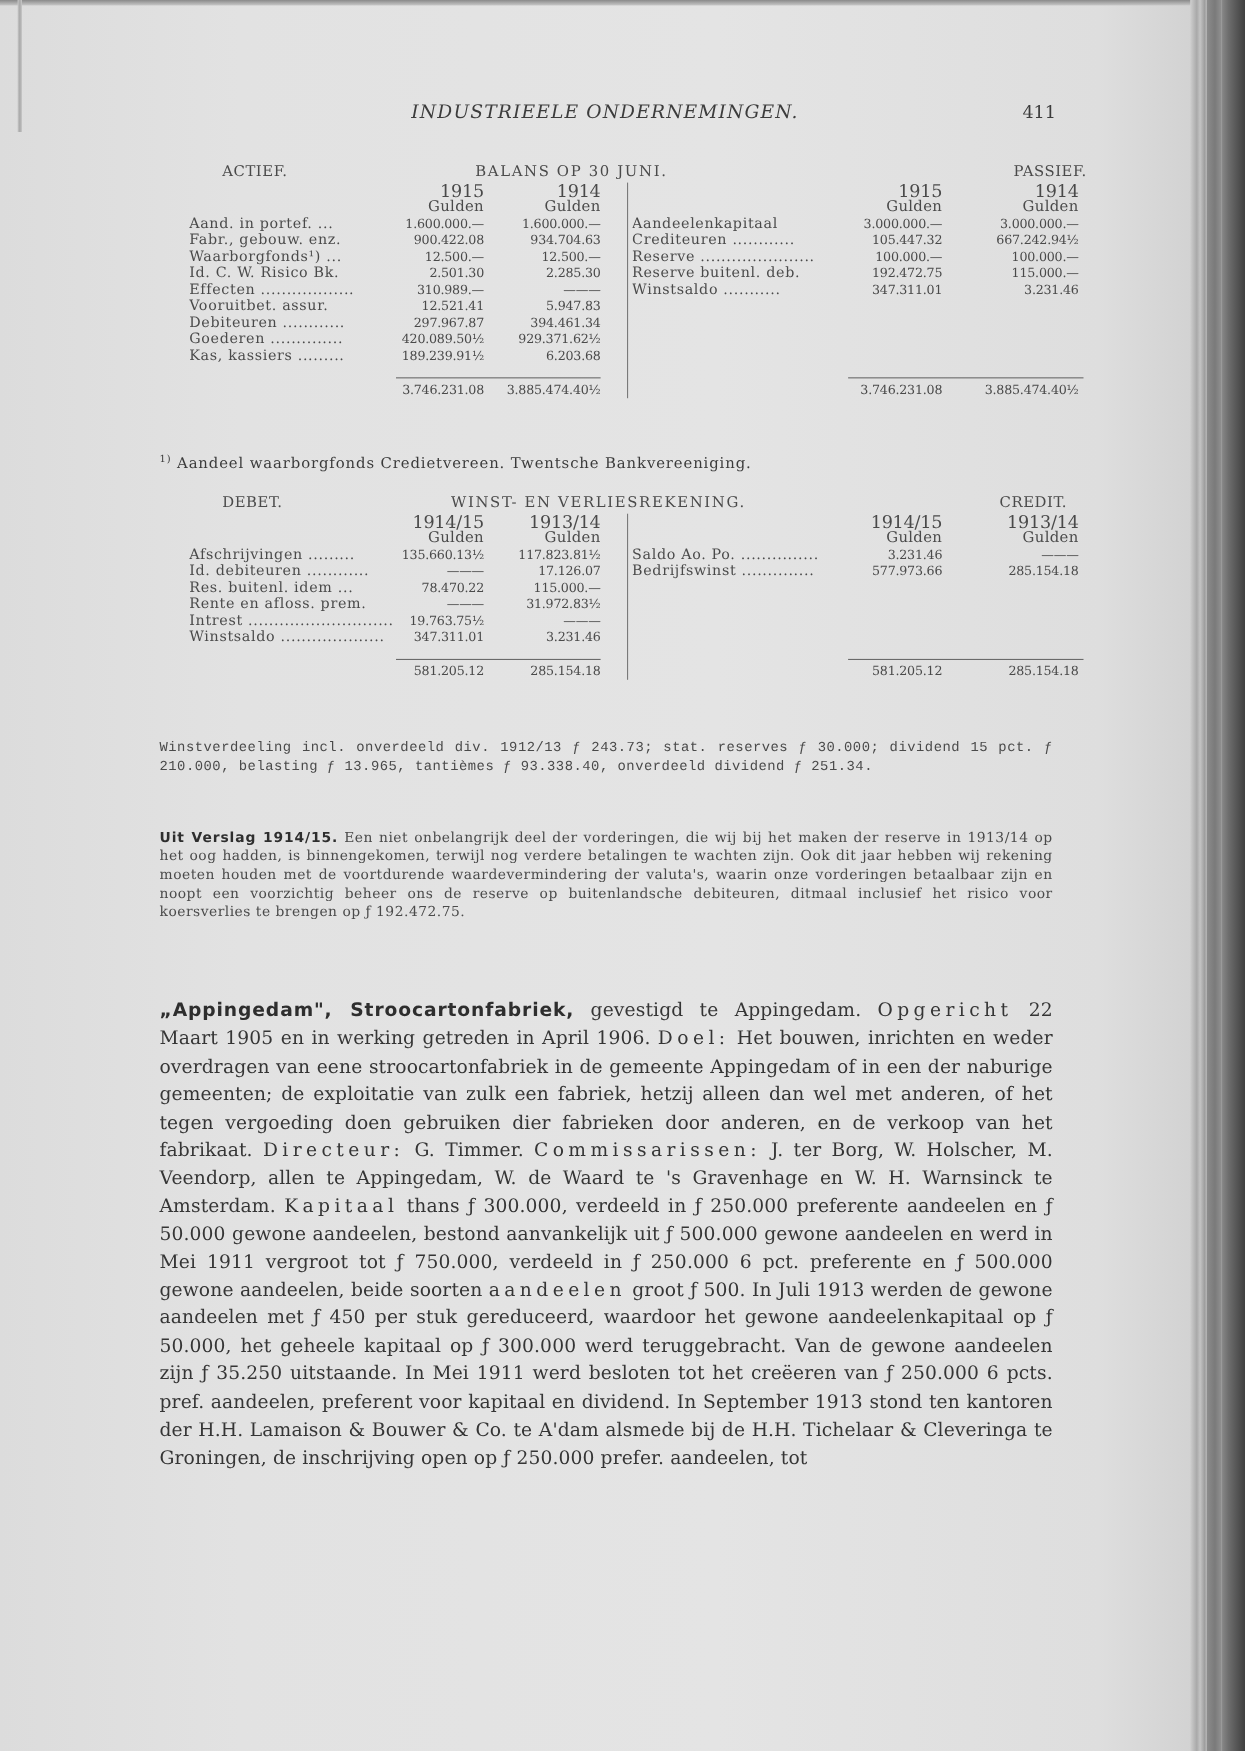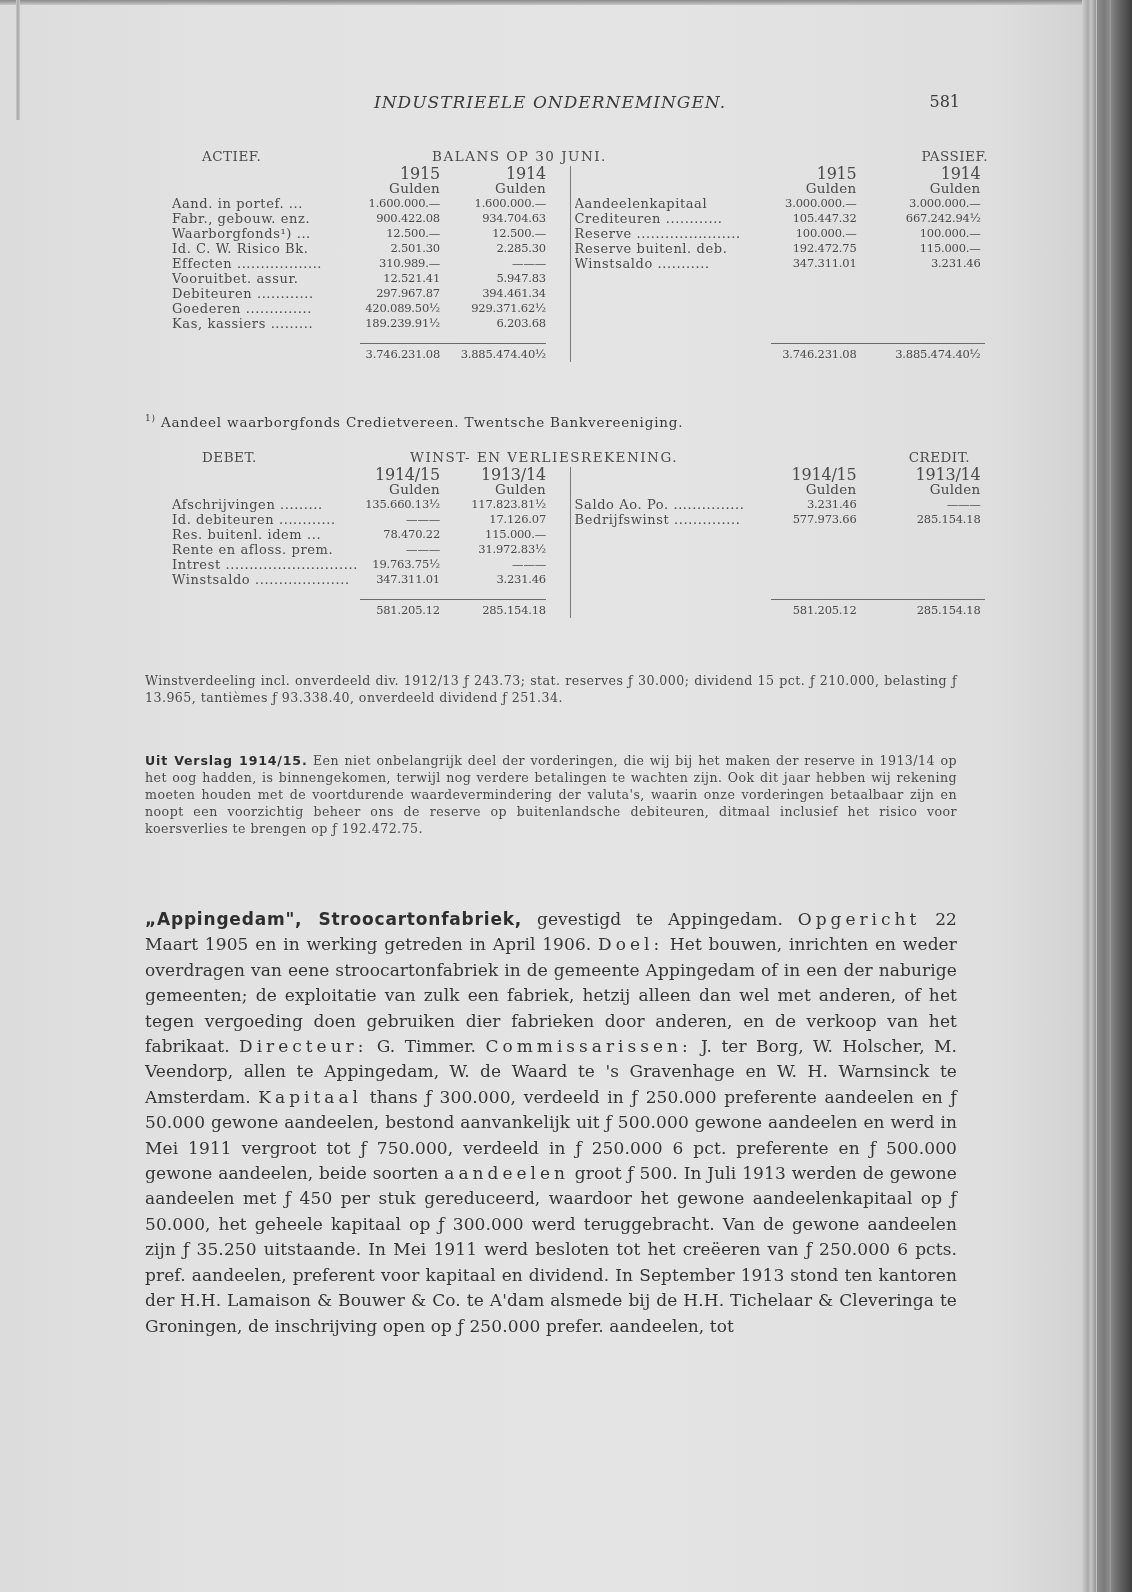--- a/index.html
+++ b/index.html
@@ -183,21 +183,21 @@
   </style>
 </head>
 <body>
 
 <div class="page">
   <div class="page-top-edge"></div>
   <div class="page-left-edge"></div>
 
   <div class="running-head">
     <span class="running-title">INDUSTRIEELE ONDERNEMINGEN.</span>
-    <span class="page-number">581</span>
+    <span class="page-number">411</span>
   </div>
 
   <div class="fin-block" style="top:148px;">
     <div class="fin-head">
       <span class="left-label">ACTIEF.</span>
       <span class="center-label">BALANS OP 30 JUNI.</span>
       <span class="right-label">PASSIEF.</span>
     </div>
     <div class="fin-body">
       <div class="fin-side left">
@@ -403,21 +403,21 @@
         <div class="totals-rule"></div>
         <div class="row">
           <span class="label"></span>
           <span class="num c1">581.205.12</span>
           <span class="num c2">285.154.18</span>
         </div>
       </div>
     </div>
   </div>
 
-  <div class="paragraph p-small" style="top:672px;">Winstverdeeling incl. onverdeeld div. 1912/13 ƒ 243.73; stat. reserves ƒ 30.000; dividend 15 pct. ƒ 210.000, belasting ƒ 13.965, tantièmes ƒ 93.338.40, onverdeeld dividend ƒ 251.34.</div>
+  <div class="paragraph p-small" style="top:672px;font-family:Liberation Mono, monospace;">Winstverdeeling incl. onverdeeld div. 1912/13 ƒ 243.73; stat. reserves ƒ 30.000; dividend 15 pct. ƒ 210.000, belasting ƒ 13.965, tantièmes ƒ 93.338.40, onverdeeld dividend ƒ 251.34.</div>
 
   <div class="paragraph p-small" style="top:752px;">
     <span class="bold-sans">Uit Verslag 1914/15.</span>
     <span>Een niet onbelangrijk deel der vorderingen, die wij bij het maken der reserve in 1913/14 op het oog hadden, is binnengekomen, terwijl nog verdere betalingen te wachten zijn. Ook dit jaar hebben wij rekening moeten houden met de voortdurende waardevermindering der valuta's, waarin onze vorderingen betaalbaar zijn en noopt een voorzichtig beheer ons de reserve op buitenlandsche debiteuren, ditmaal inclusief het risico voor koersverlies te brengen op ƒ 192.472.75.</span>
   </div>
 
   <div class="paragraph p-large" style="top:907px;">
     <span class="bold-sans" style="font-size:17px;">„Appingedam", Stroocartonfabriek,</span><span> gevestigd te Appingedam. </span><span class="spaced">Opgericht</span><span> 22 Maart 1905 en in werking getreden in April 1906. </span><span class="spaced">Doel:</span><span> Het bouwen, inrichten en weder overdragen van eene stroocartonfabriek in de gemeente Appingedam of in een der naburige gemeenten; de exploitatie van zulk een fabriek, hetzij alleen dan wel met anderen, of het tegen vergoeding doen gebruiken dier fabrieken door anderen, en de verkoop van het fabrikaat. </span><span class="spaced">Directeur:</span><span> G. Timmer. </span><span class="spaced">Commissarissen:</span><span> J. ter Borg, W. Holscher, M. Veendorp, allen te Appingedam, W. de Waard te 's Gravenhage en W. H. Warnsinck te Amsterdam. </span><span class="spaced">Kapitaal</span><span> thans ƒ 300.000, verdeeld in ƒ 250.000 preferente aandeelen en ƒ 50.000 gewone aandeelen, bestond aanvankelijk uit ƒ 500.000 gewone aandeelen en werd in Mei 1911 vergroot tot ƒ 750.000, verdeeld in ƒ 250.000 6 pct. preferente en ƒ 500.000 gewone aandeelen, beide soorten </span><span class="spaced">aandeelen</span><span> groot ƒ 500. In Juli 1913 werden de gewone aandeelen met ƒ 450 per stuk gereduceerd, waardoor het gewone aandeelenkapitaal op ƒ 50.000, het geheele kapitaal op ƒ 300.000 werd teruggebracht. Van de gewone aandeelen zijn ƒ 35.250 uitstaande. In Mei 1911 werd besloten tot het creëeren van ƒ 250.000 6 pcts. pref. aandeelen, preferent voor kapitaal en dividend. In September 1913 stond ten kantoren der H.H. Lamaison &amp; Bouwer &amp; Co. te A'dam alsmede bij de H.H. Tichelaar &amp; Cleveringa te Groningen, de inschrijving open op ƒ 250.000 prefer. aandeelen, tot</span>
   </div>
 </div>

